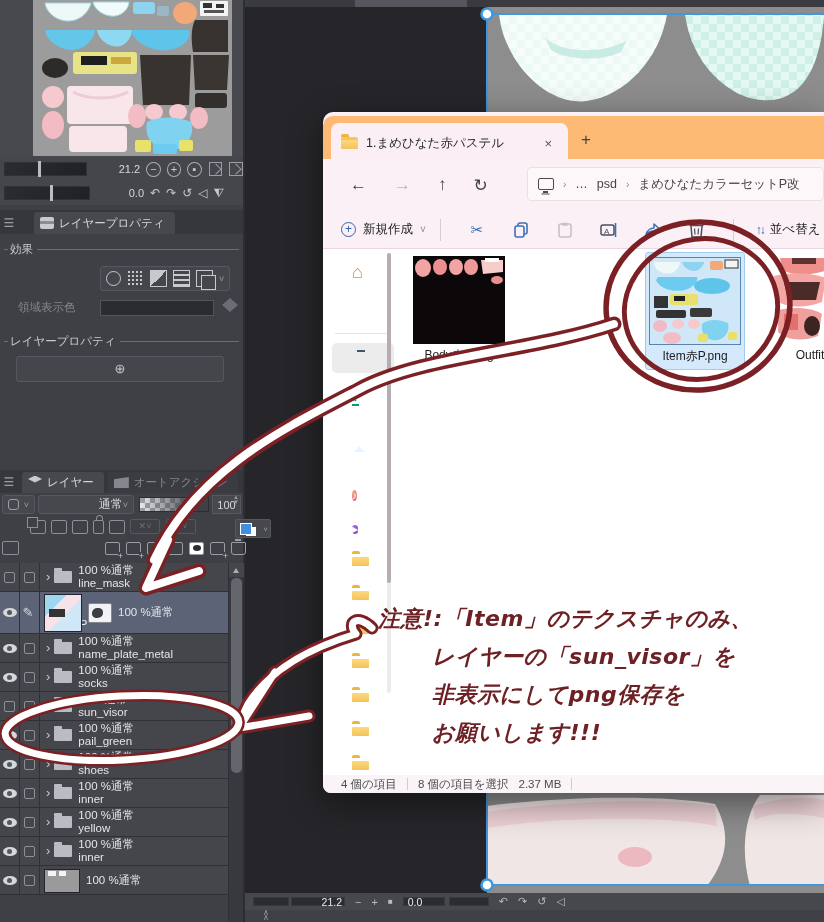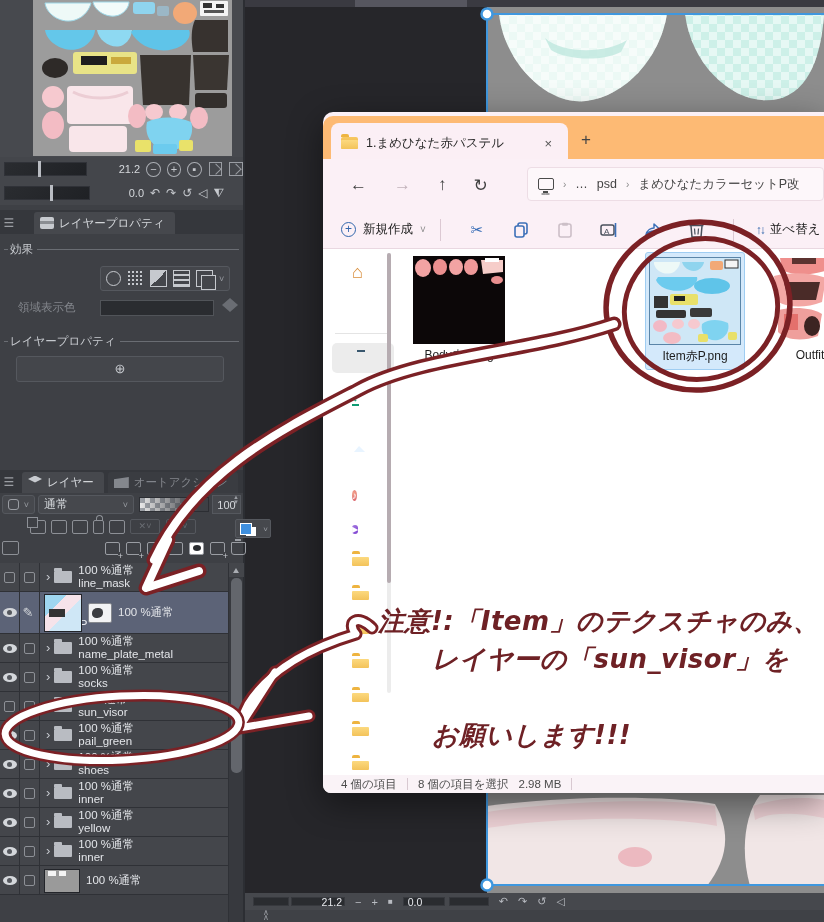--- a/index.html
+++ b/index.html
@@ -148,21 +148,21 @@
   .railscroll .rthumb { position:absolute; left:0; top:0; width:4px; height:330px; background:#b6acb1; border-radius:2px; }
   .files { position:absolute; left:72px; top:0; width:429px; height:100%; }
   .tile { position:absolute; top:3px; width:100px; text-align:center; }
   .tile .thumbw { position:relative; width:92px; height:88px; margin:4px auto 3px; overflow:hidden; }
   .tile .fname { font-size:12px; color:#1d1d1d; margin-top:2px; white-space:nowrap; }
   .tile.sel { background:#d4e9fb; border:1px solid #9fcdf2; border-radius:3px; padding-bottom:4px; }
   .ex-status { position:absolute; left:0; top:663px; width:100%; height:18px; background:#faf3f7; border-radius:0 0 0 8px; display:flex; align-items:center; gap:10px; font-size:11.5px; color:#4c4c4c; padding-left:18px; }
   .sdiv { width:1px; height:12px; background:#d8c9d1; }
 
   
-  .anno { position:absolute; z-index:60; color:#6e2125; font-size:26px; font-weight:bold; font-style:italic; font-family:"DejaVu Sans", sans-serif; letter-spacing:0.5px; white-space:nowrap; }
+  .anno { position:absolute; z-index:60; color:#6e2125; font-size:22px; font-weight:bold; font-style:italic; font-family:"DejaVu Sans", sans-serif; letter-spacing:0.5px; white-space:nowrap; }
   svg.overlay { position:absolute; left:0; top:0; z-index:55; pointer-events:none; }
   svg#canvas-svg { z-index:0; }
   .csp-left, .csp-bottom, .csp-bottom2 { z-index:10; }
   .explorer { z-index:20; }
 </style>
 </head>
 <body>
 
 <div id="app">
 
@@ -305,21 +305,21 @@
         <span class="clap"></span>
         <span>オートアクション</span>
       </div>
     </div>
     <div class="abs lay-controls">
       <div class="combo" style="left:2px;top:2px;width:33px;height:19px;">
         <span style="width:11px;height:11px;border:1.5px solid #9a9da3;border-radius:3px;display:inline-block;"></span>
           <span class="chev">˅</span>
       </div>
       <div class="combo" style="left:38px;top:2px;width:96px;height:19px;">
-        <span style="flex:1;text-align:left;">通常</span>
+        <span style="flex:1;text-align:right;">通常</span>
           <span class="chev">˅</span>
       </div>
       <div class="checkerbar"></div>
       <div class="opbox">100</div>
       <div class="spin">▲<br>▼</div>
       <div class="irow" style="left:30px;top:26px;">
         <div class="ico16 clip"></div>
         <div class="ico16"></div>
         <div class="ico16"></div>
         <div class="ico16 lock"></div>
@@ -709,21 +709,21 @@
             </svg>
           </div>
           <div class="fname">Outfit赤</div>
         </div>
       </div>
     </div>
     <div class="ex-status">
       <span>4 個の項目</span>
       <span class="sdiv"></span>
       <span>8 個の項目を選択</span>
-      <span>2.98 MB</span>
+      <span>2.37 MB</span>
       <span class="sdiv"></span>
     </div>
   </div>
 
   <svg class="overlay" width="824" height="922" viewBox="0 0 824 922">
 
     <g fill="none" stroke="#7b2125">
       <ellipse cx="698" cy="306" rx="92" ry="84" stroke-width="5.5" transform="rotate(-6 698 306)"></ellipse>
       <ellipse cx="701" cy="309" rx="77" ry="70" stroke-width="5" transform="rotate(-14 701 309)"></ellipse>
     </g>
@@ -742,15 +742,16 @@
       <polyline points="275,672 239,728 309,716" stroke="#ffffff" stroke-width="7"></polyline>
     </g>
 
     <g fill="none">
       <ellipse cx="122" cy="728" rx="117" ry="32" stroke="#7b2125" stroke-width="12" transform="rotate(-3 122 728)"></ellipse>
       <ellipse cx="122" cy="728" rx="117" ry="32" stroke="#ffffff" stroke-width="7" transform="rotate(-3 122 728)"></ellipse>
     </g>
   </svg>
   <div class="anno" style="left:378px;top:604px;">注意!:「Item」のテクスチャのみ、</div>
   <div class="anno" style="left:432px;top:642px;">レイヤーの「sun_visor」を</div>
+  <div class="anno" style="left:432px;top:680px;">非表示にしてpng保存を</div>
   <div class="anno" style="left:432px;top:718px;">お願いします!!!</div>
 
 </div>
 
 </body></html>

